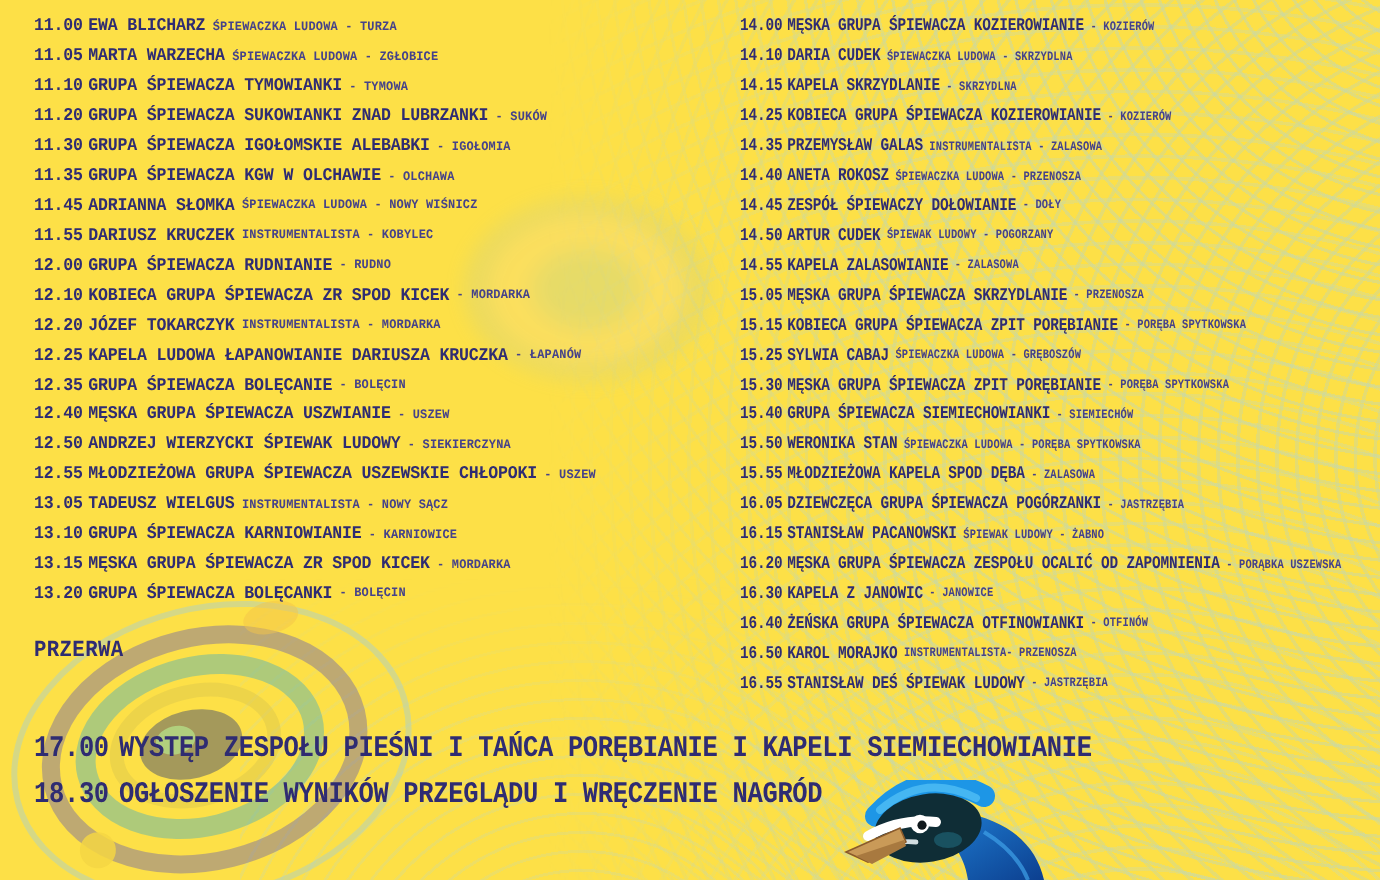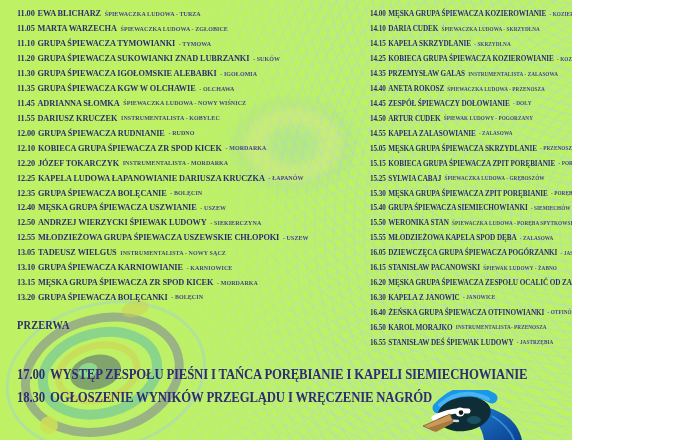--- a/index.html
+++ b/index.html
@@ -1,19 +1,19 @@
 <!DOCTYPE html>
 <html><head>
 <meta charset="utf-8">
 <style>
   html,body{margin:0;padding:0;}
   #page{
-    position:relative; width:572px; height:440px; overflow:hidden;
-    background:#bef264;
-    font-family:Liberation Serif, serif;
+    position:relative; width:690px; height:440px; overflow:hidden;
+    background:#fde047;
+    font-family:Liberation Mono, monospace;
     color:#2f2c72;
   }
   
   .swirl-right{
     position:absolute; top:0; right:0; width:430px; height:440px; pointer-events:none;
     background:
       repeating-radial-gradient(circle at 108% -12%, rgba(165,212,234,0) 0 7px,  rgba(165,212,234,.50) 7px 8.6px),
       repeating-radial-gradient(circle at 122% 52%,  rgba(160,210,232,0) 0 8px,  rgba(160,210,232,.42) 8px 9.8px),
       repeating-radial-gradient(circle at 72% 128%,  rgba(170,215,236,0) 0 9px,  rgba(170,215,236,.38) 9px 10.8px);
     -webkit-mask-image:linear-gradient(to left,#000 55%, transparent 97%);

